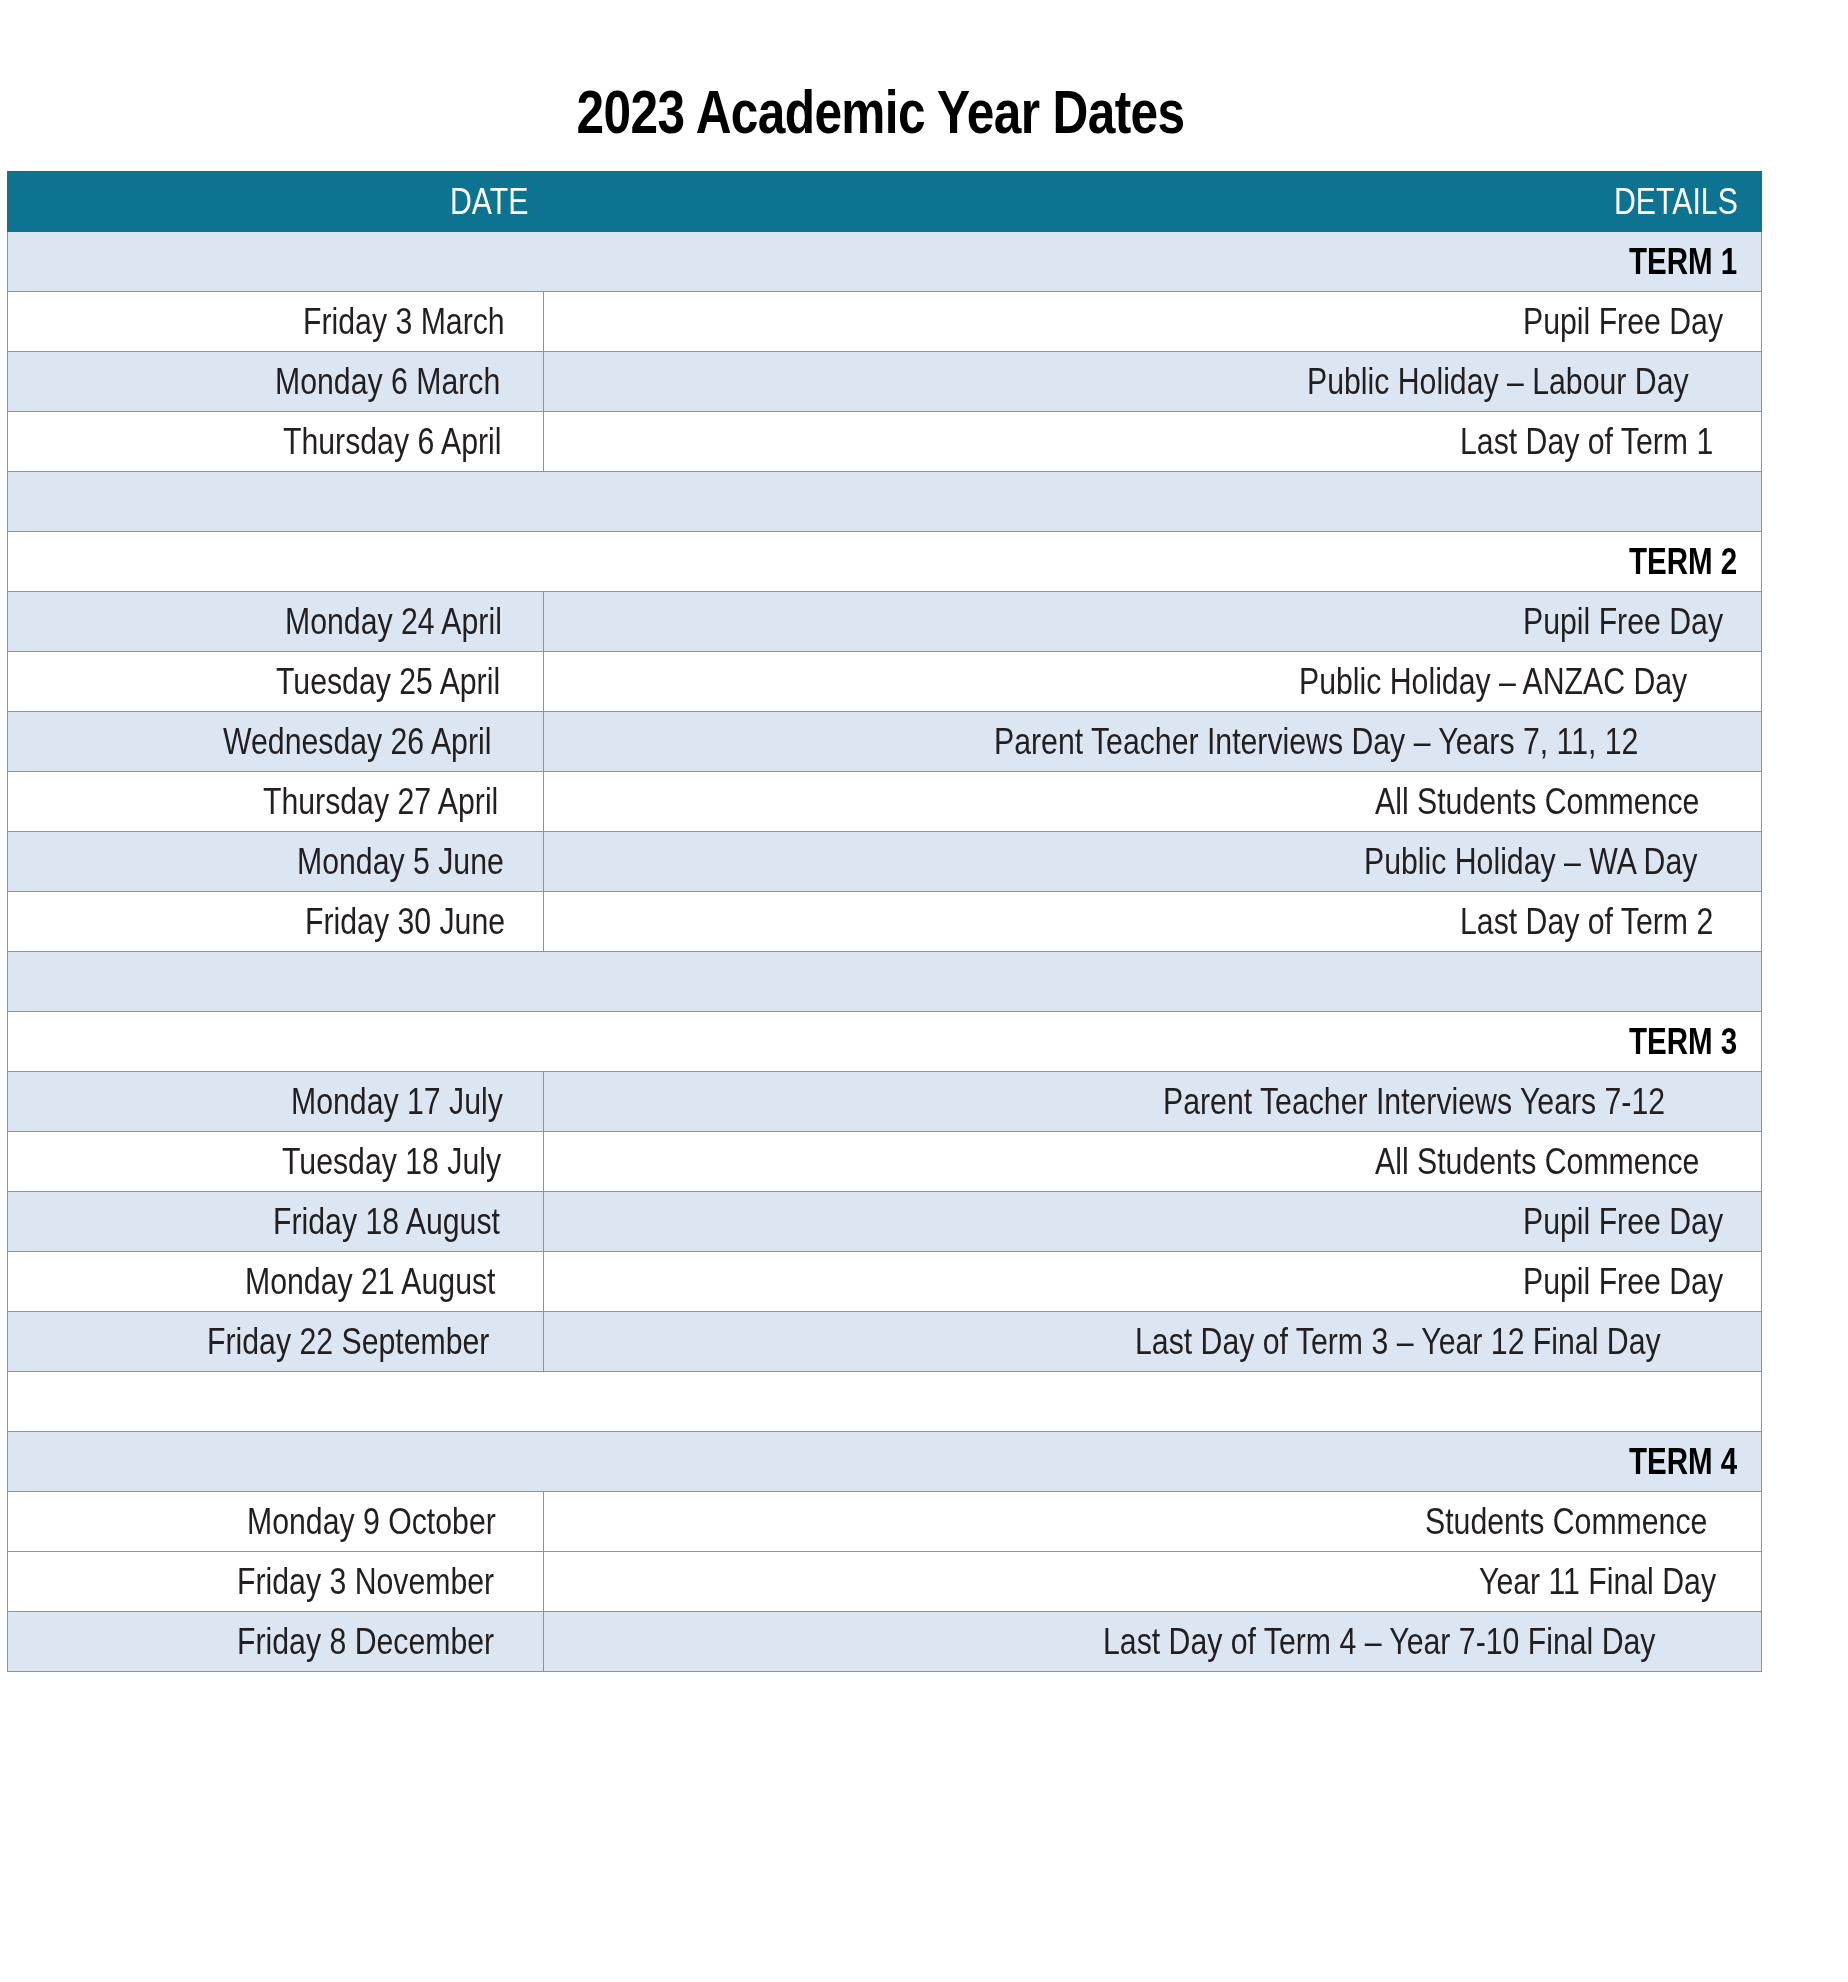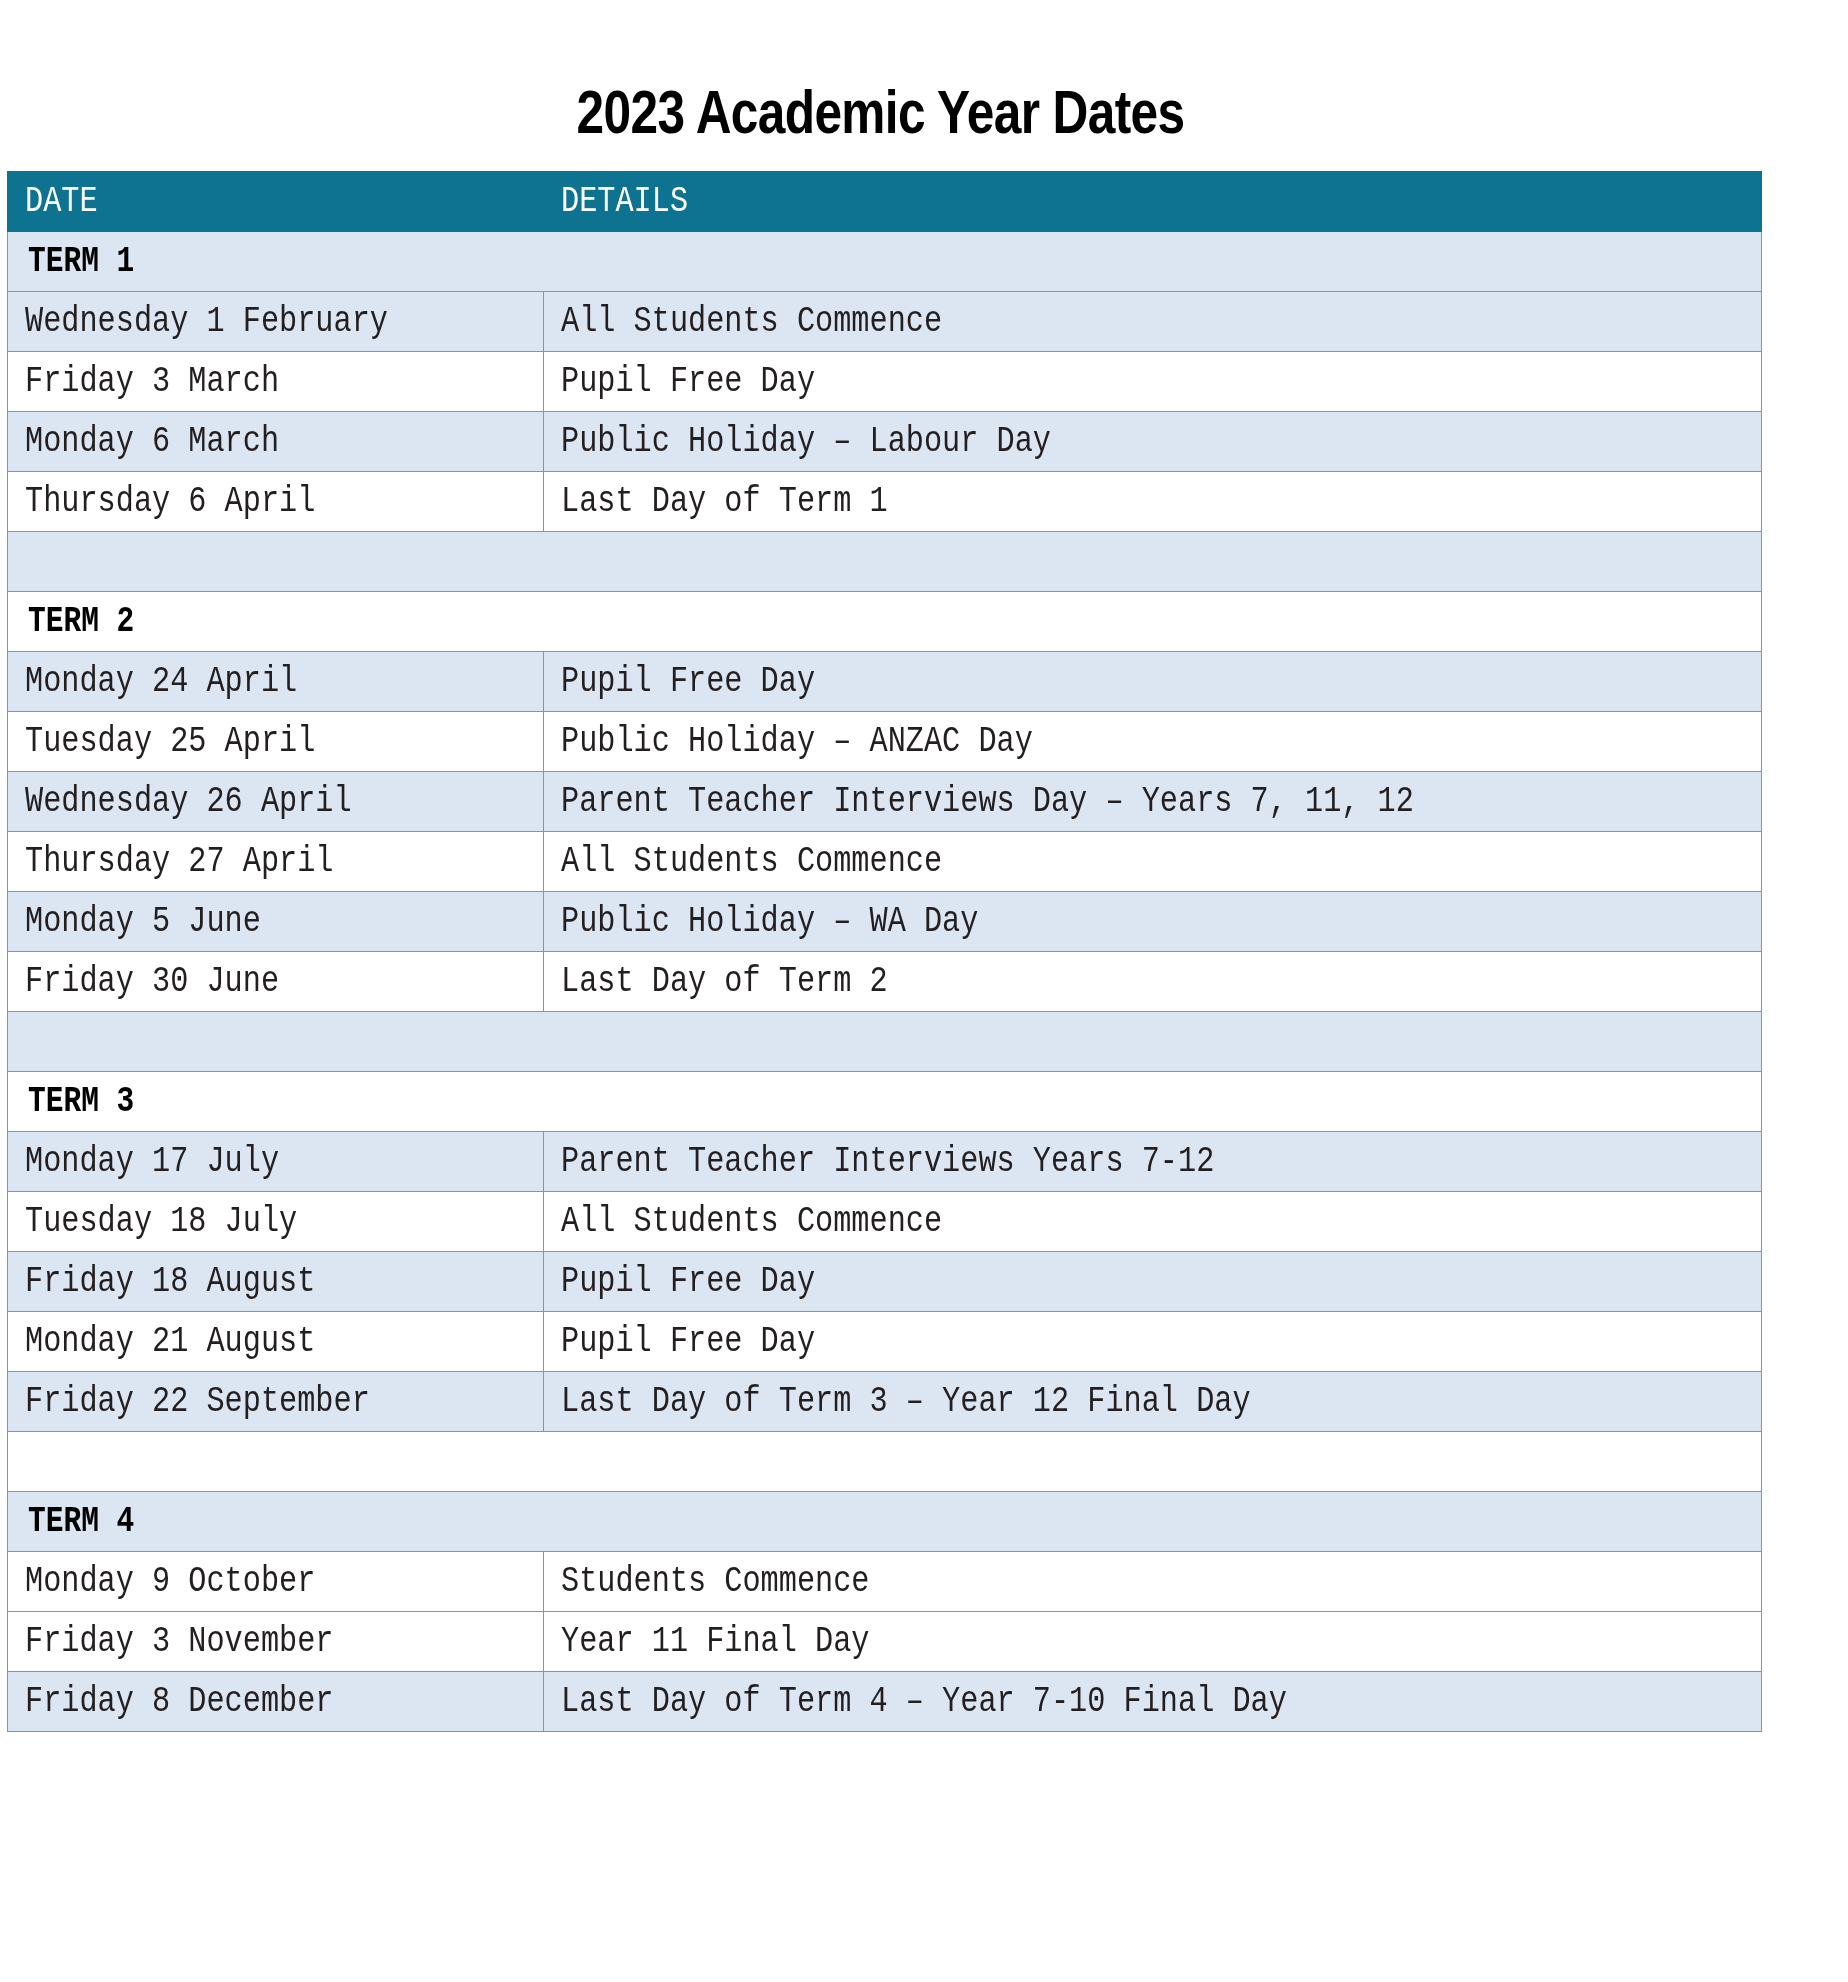--- a/index.html
+++ b/index.html
@@ -53,27 +53,26 @@
   .cal-table col.c-det   { width: 1218px; }
 
   .cal-table tr { height: 60px; }
 
   .cal-table th,
   .cal-table td {
     padding: 0 0 0 17px;
     vertical-align: middle;
     border: 0.8px solid #63a2ba;
     font-weight: normal;
-    text-align: left;
+    text-align: right;
     font-size: 36px;
     line-height: 1.0;
     color: #231f20;
     white-space: nowrap;
     overflow: hidden;
-    font-family: Liberation Mono, monospace;
   }
 
   
   .cal-table th > span,
   .cal-table td > span {
     display: inline-block;
     transform: scaleX(0.84);
     transform-origin: left center;
   }
 
@@ -119,24 +118,20 @@
     <thead>
       <tr class="hdr">
         <th class="hdr-date"><span>DATE</span></th>
         <th class="hdr-details"><span>DETAILS</span></th>
       </tr>
     </thead>
     <tbody id="cal-body">
         <tr class="tint-light">
           <td class="term-head" colspan="2"><span>TERM 1</span></td>
         </tr>
-        <tr class="tint-light">
-          <td class="cell-date"><span>Wednesday 1 February</span></td>
-          <td class="cell-details"><span>All Students Commence</span></td>
-        </tr>
         <tr class="tint-white">
           <td class="cell-date"><span>Friday 3 March</span></td>
           <td class="cell-details"><span>Pupil Free Day</span></td>
         </tr>
         <tr class="tint-light">
           <td class="cell-date"><span>Monday 6 March</span></td>
           <td class="cell-details"><span>Public Holiday – Labour Day</span></td>
         </tr>
         <tr class="tint-white">
           <td class="cell-date"><span>Thursday 6 April</span></td>

